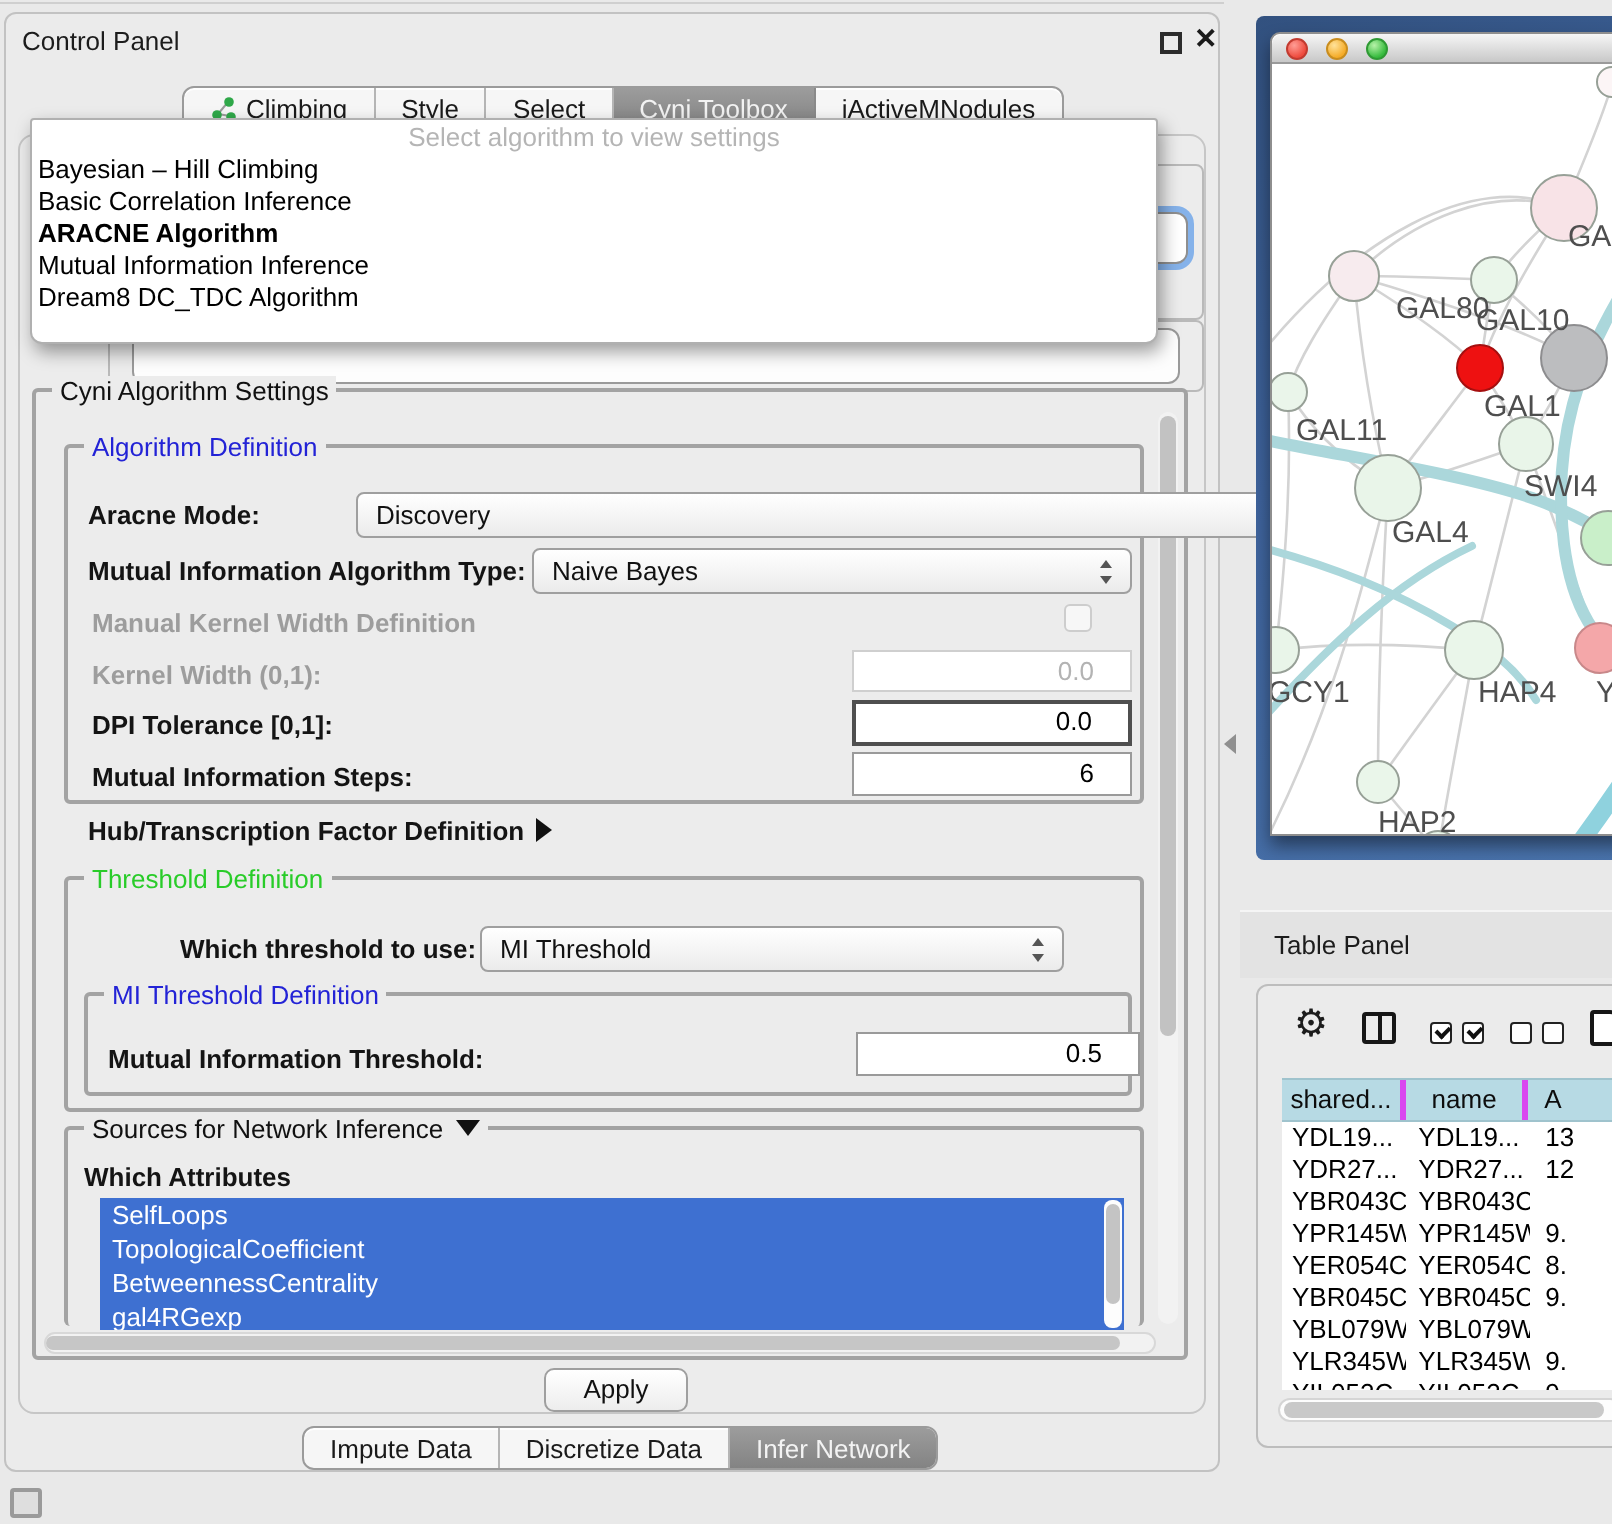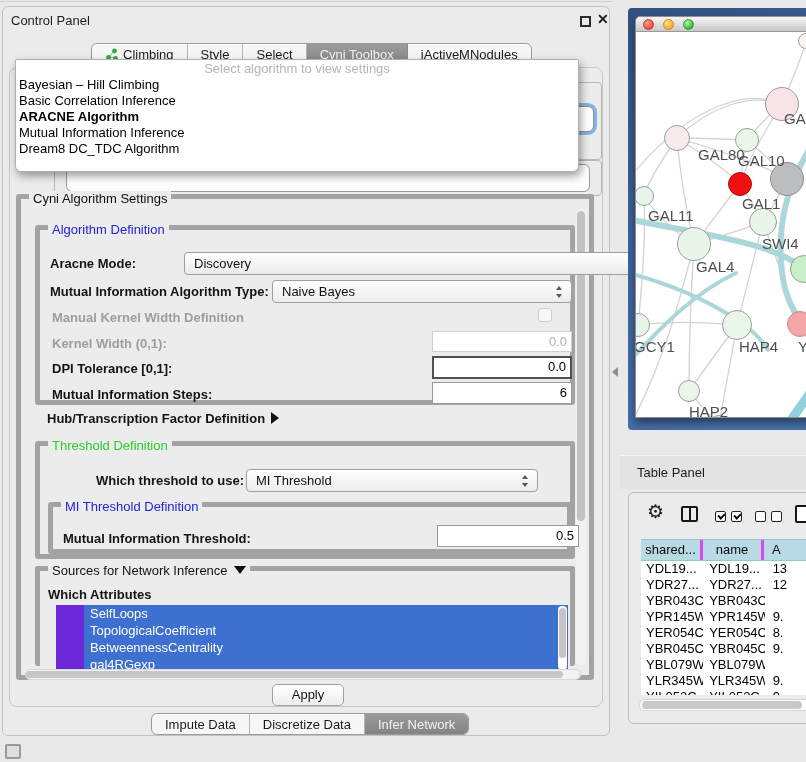--- a/index.html
+++ b/index.html
@@ -51,21 +51,21 @@
   .popup {
     position:absolute; left:14px; top:58px; width:564px; height:113px;
     background:#ffffff; border:1px solid #b0b0b0; border-radius:2px 2px 6px 6px;
     box-shadow:2px 4px 9px rgba(0,0,0,.38); z-index:40; overflow:hidden;
   }
   .popup-head { text-align:center; color:#b5b5b5; line-height:17px; font-size:13px; }
   .popup-item { padding-left:3px; line-height:16px; font-size:13px; color:#000; white-space:nowrap; }
   .popup-item.selected { font-weight:bold; }
 
   
-  .gbox { position:absolute; border:5px solid #a3a3a3; border-radius:3px; }
+  .gbox { position:absolute; border:2px solid #a3a3a3; border-radius:3px; }
   .gtitle {
     position:absolute; top:-8px; left:8px; background:#ececec; padding:0 4px;
     font-size:13px; white-space:nowrap;
   }
   .t-blue { color:#2323d6; }
   .t-green { color:#29cc29; }
   .lbl { position:absolute; font-weight:bold; font-size:13px; color:#141414; white-space:nowrap; }
   .lbl.dim { color:#9d9d9d; }
 
   .combo {
@@ -73,32 +73,32 @@
     border:1px solid #9f9f9f; border-radius:4px;
   }
   .combo .ctext { position:absolute; left:9px; top:0; line-height:21px; font-size:13px; color:#111; white-space:nowrap; }
   .combo .arrows { position:absolute; right:8px; top:4px; width:7px; height:14px; }
   .combo .arrows i { position:absolute; left:0; width:0; height:0; border-left:3.5px solid transparent; border-right:3.5px solid transparent; }
   .combo .arrows i.up { top:1px; border-bottom:4px solid #555; }
   .combo .arrows i.dn { bottom:1px; border-top:4px solid #555; }
 
   .field {
     position:absolute; background:#fff; border:1px solid #9a9a9a;
-    text-align:right; padding-right:4px; font-size:13px; line-height:19px; color:#000;
+    text-align:right; padding-right:18px; font-size:13px; line-height:19px; color:#000;
   }
   .field.disabled { border:1px solid #cfcfcf; color:#b3b3b3; }
   .field.strong { border:2px solid #4f4f4f; line-height:18px; }
 
   .cbox { position:absolute; width:14px; height:14px; background:#f7f7f7; border:1px solid #cdcdcd; border-radius:3px; }
 
   .tri-right { display:inline-block; width:0; height:0; border-top:6px solid transparent; border-bottom:6px solid transparent; border-left:8px solid #111; vertical-align:-1px; margin-left:6px; }
   .tri-down  { display:inline-block; width:0; height:0; border-left:6px solid transparent; border-right:6px solid transparent; border-top:8px solid #111; vertical-align:1px; margin-left:6px; }
 
   
-  .attr-list { position:absolute; background:#6d28d9; overflow:hidden;padding-left:28px; }
+  .attr-list { position:absolute; background:#f9a8d4; overflow:hidden; }
   .attr-row { line-height:17px; padding-left:6px; font-size:13px; color:#fff; white-space:nowrap; }
   .list-vscroll { position:absolute; right:1px; top:1px; bottom:1px; width:9px; background:#fdfdfd; border-radius:4px; }
   .list-vscroll .thumb { position:absolute; left:1px; top:2px; width:7px; height:78%; background:#c4c4c4; border-radius:4px; }
 
   
   .vscroll { position:absolute; width:10px; background:#f2f2f2; border-radius:5px; }
   .vscroll .thumb { position:absolute; left:1px; width:8px; background:#c2c2c2; border-radius:4px; }
   .hscroll { position:absolute; height:11px; background:#f2f2f2; border:1px solid #d8d8d8; border-radius:6px; }
   .hscroll .thumb { position:absolute; top:1px; height:7px; background:#c6c6c6; border-radius:4px; }
 

